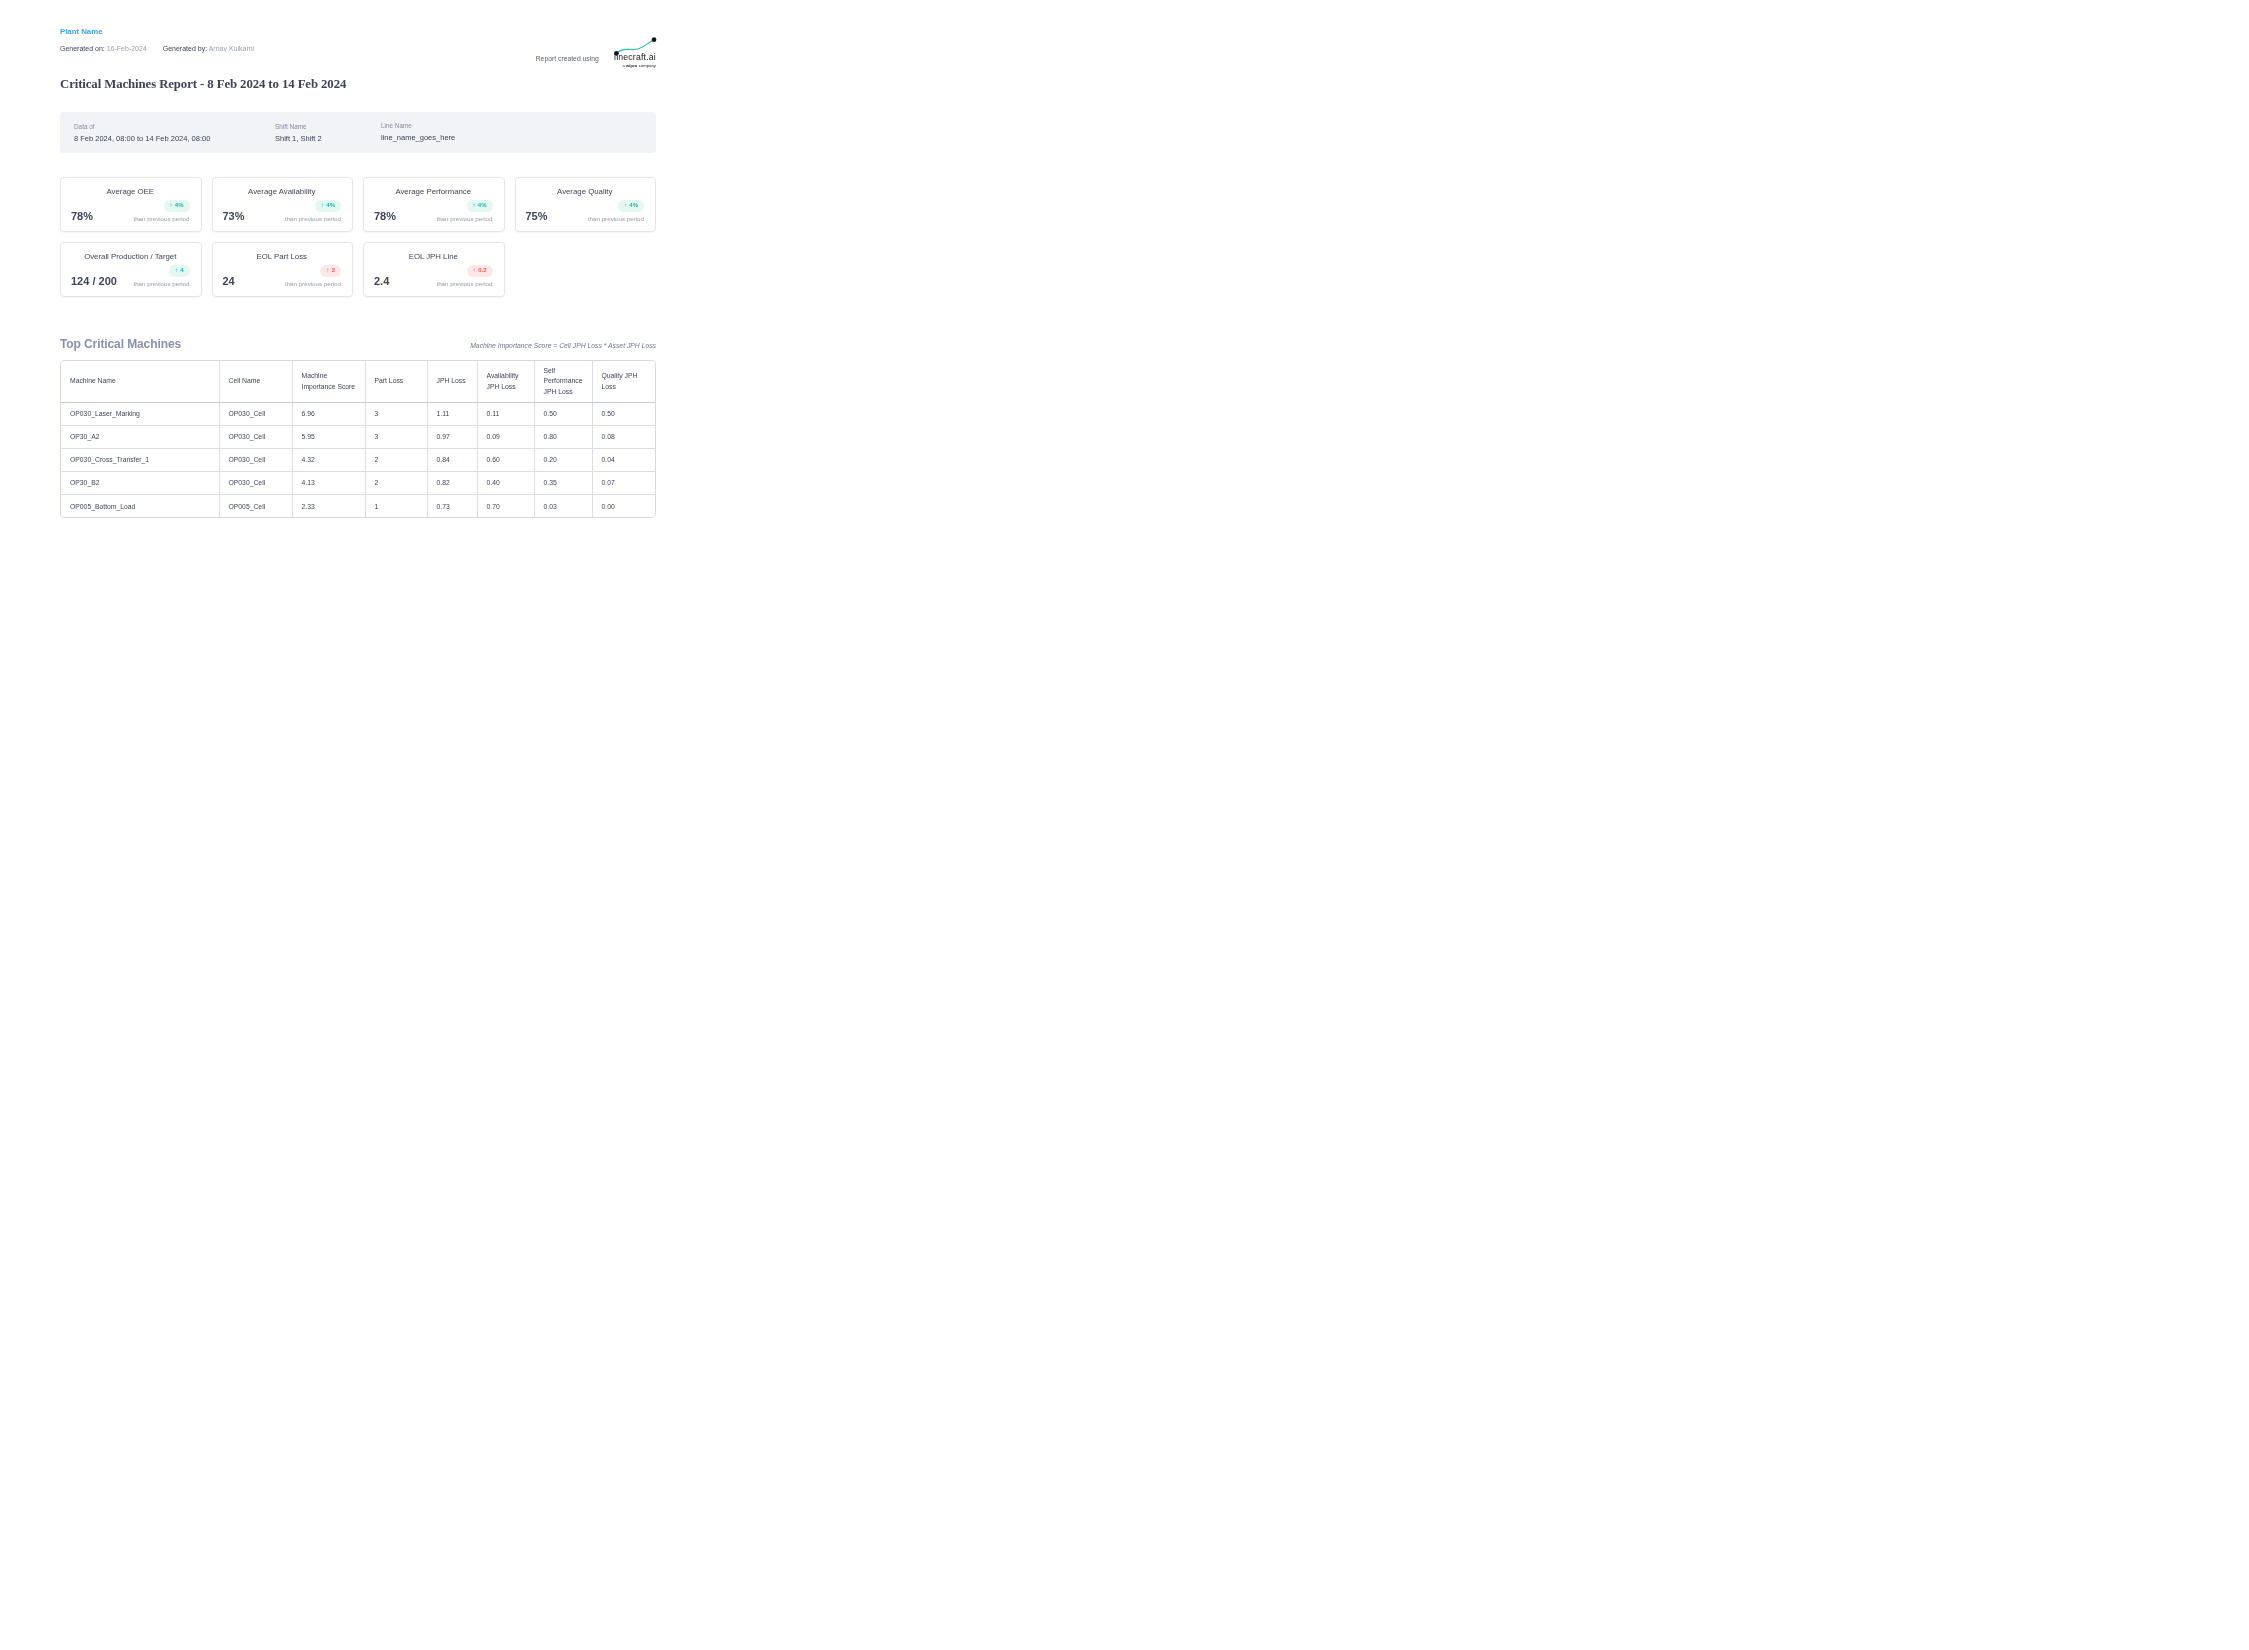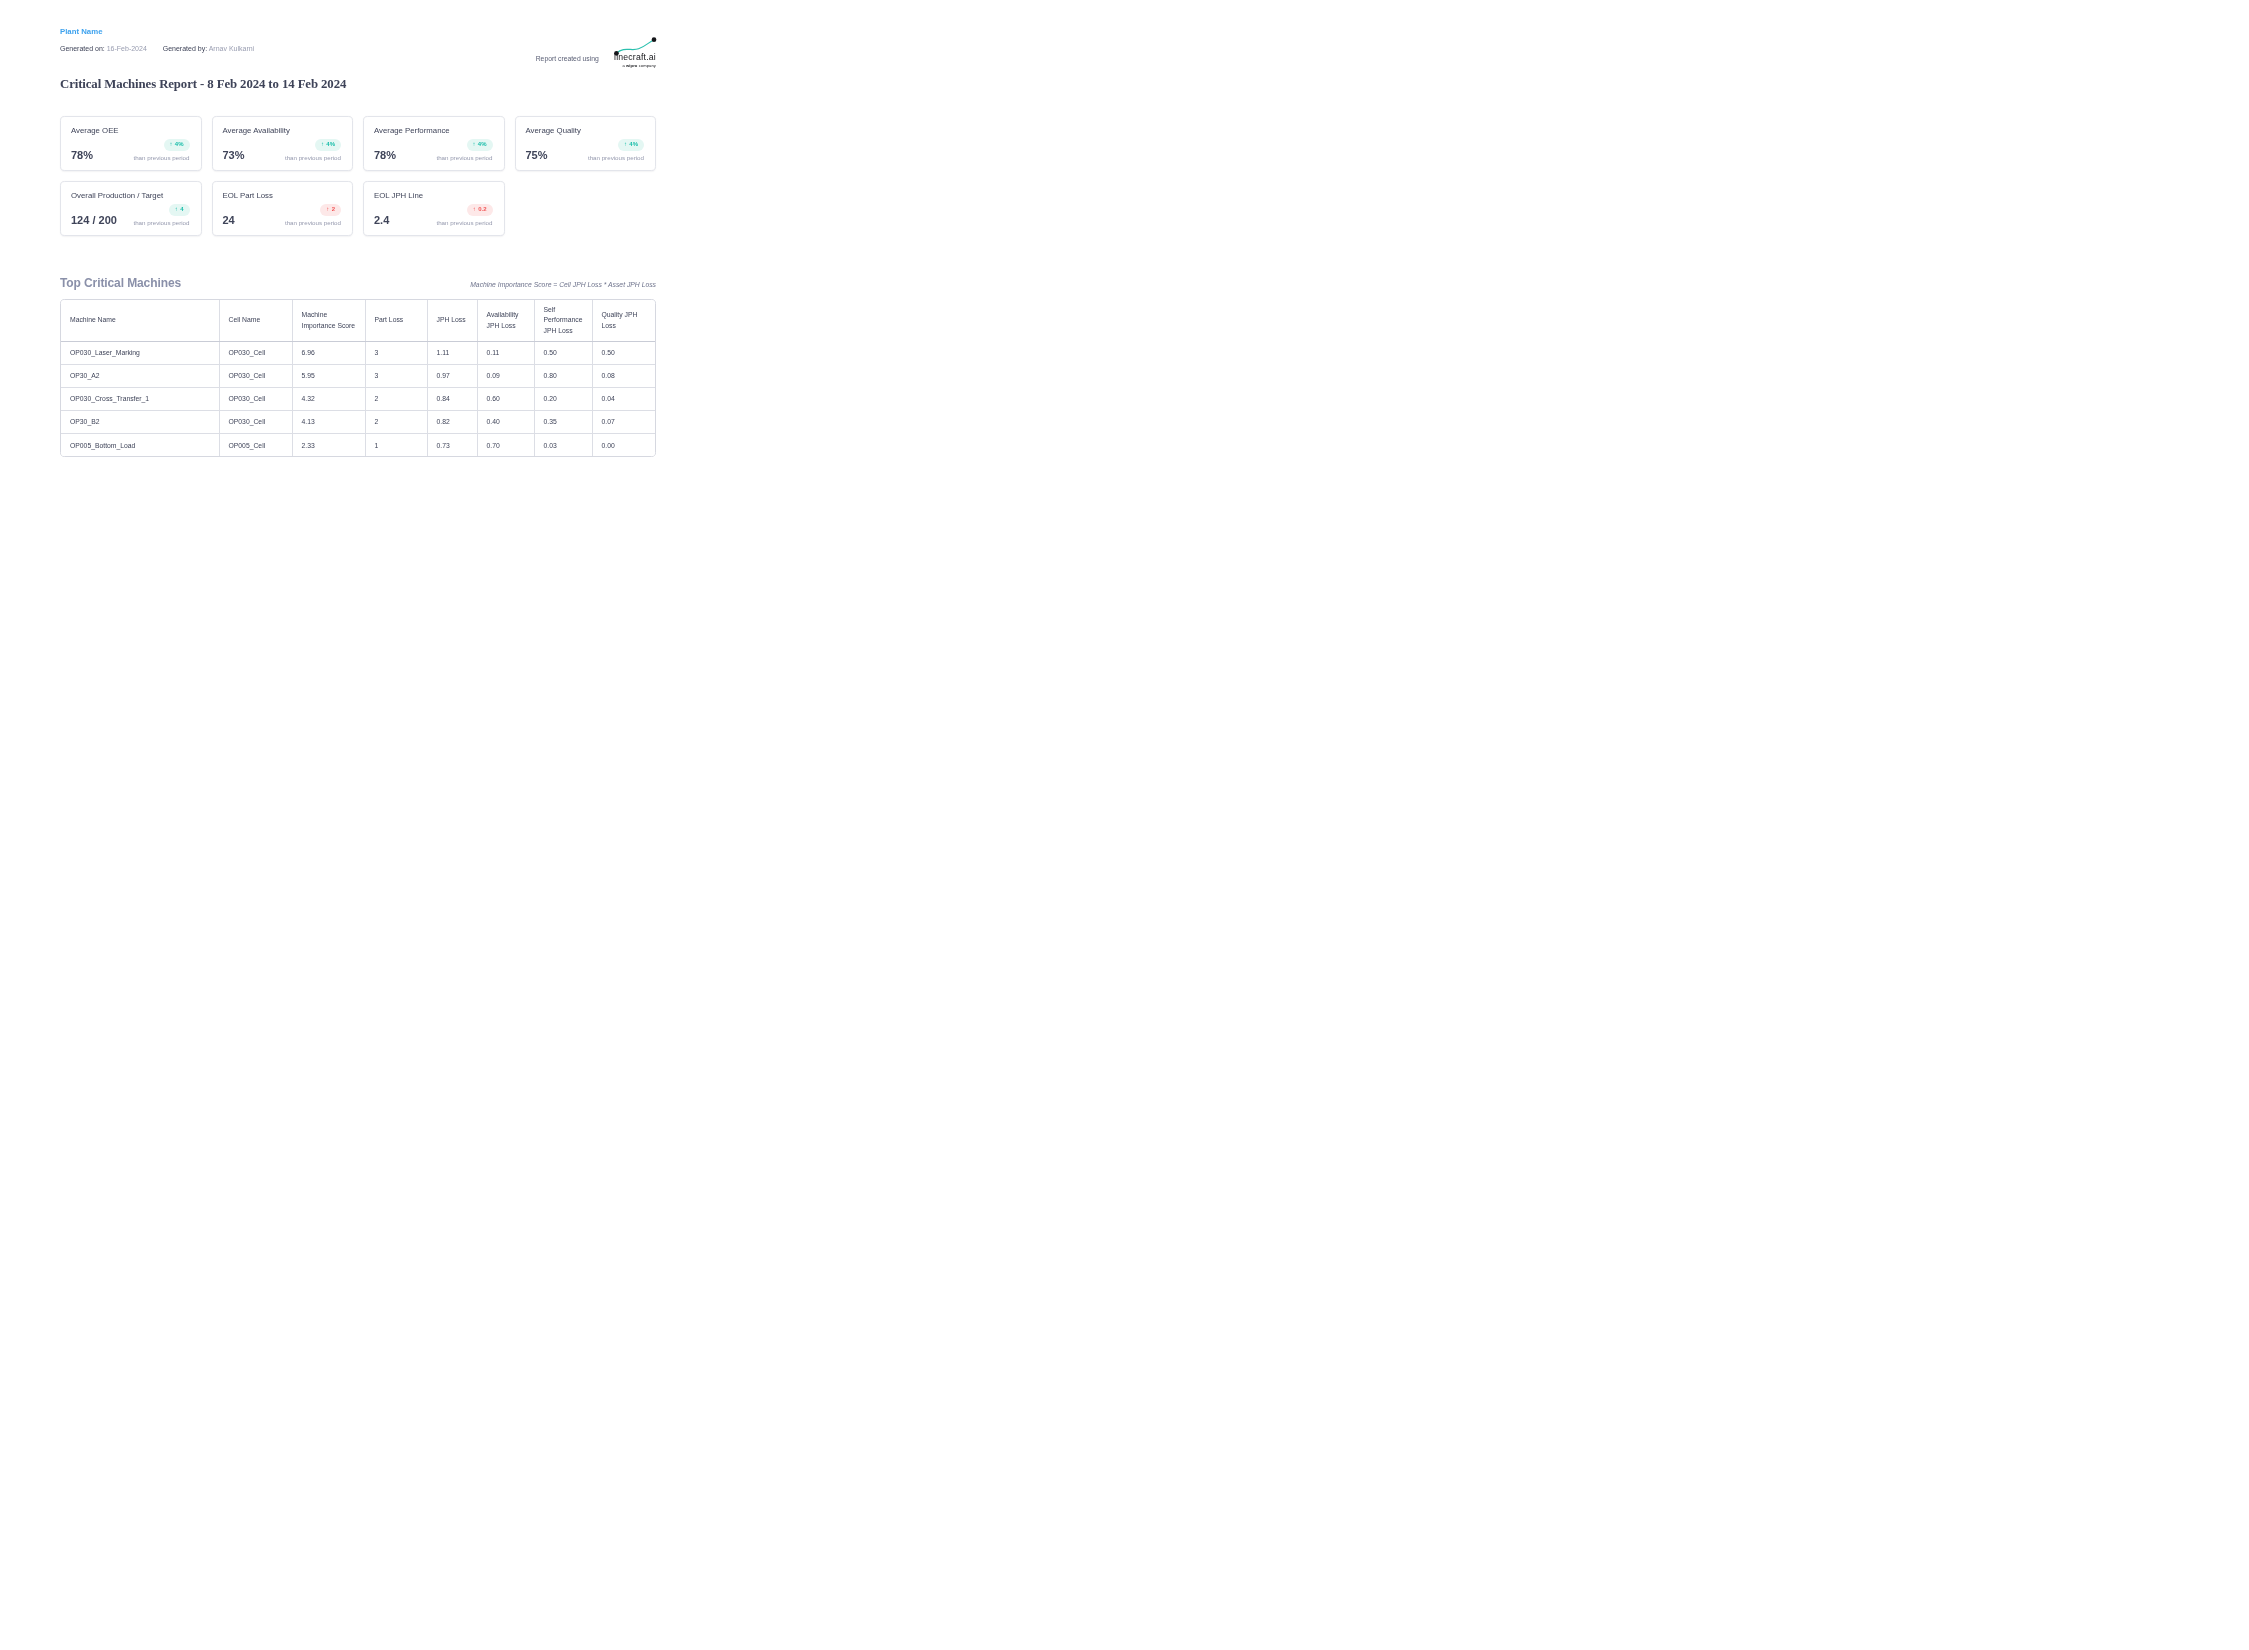--- a/index.html
+++ b/index.html
@@ -50,21 +50,21 @@
   
   .kpi-grid {
     margin-top: 24px;
     display: grid; grid-template-columns: repeat(4, 1fr); gap: 10px;
   }
   .kpi-card {
     height: 55px; background: #fff;
     border: 0.5px solid #e3e5eb; border-radius: 4.6px;
     box-shadow: 0 0.5px 1.4px rgba(20,24,40,0.05);
     padding: 9px 11px 8.2px 10px;
-    display: flex; flex-direction: column;
+    display: flex; flex-direction: column; text-align: center;
   }
   .kpi-title { font-size: 7.8px; font-weight: 500; color: #3f4459; }
   .kpi-bottom { margin-top: auto; display: flex; justify-content: space-between; align-items: flex-end; }
   .kpi-value { font-size: 11px; font-weight: 700; color: #3f4459; line-height: 1; padding-bottom: 0.9px; }
   .kpi-right { display: flex; flex-direction: column; align-items: flex-end; gap: 3.7px; }
   .kpi-badge {
     display: inline-flex; align-items: center; gap: 2.3px;
     border-radius: 456px; padding: 2.3px 6px; font-size: 6px; line-height: 1.2;
   }
   .kpi-badge .arrow { font-weight: 400; font-size: 6px; }
@@ -124,20 +124,34 @@
           <span>a</span>
           <b>wipro</b>
           <span>company</span>
         </div>
       </div>
     </div>
   </div>
 
   <h1 class="report-title">Critical Machines Report - 8 Feb 2024 to 14 Feb 2024</h1>
 
+  <div class="info-bar">
+    <div class="info-item pos-0">
+      <span class="info-label">Data of</span>
+      <span class="info-value">8 Feb 2024, 08:00 to 14 Feb 2024, 08:00</span>
+    </div>
+    <div class="info-item pos-1">
+      <span class="info-label">Shift Name</span>
+      <span class="info-value">Shift 1, Shift 2</span>
+    </div>
+    <div class="info-item pos-2">
+      <span class="info-label">Line Name</span>
+      <span class="info-value">line_name_goes_here</span>
+    </div>
+  </div>
 
   <div class="kpi-grid">
 
     <div class="kpi-card">
       <div class="kpi-title">Average OEE</div>
       <div class="kpi-bottom">
         <div class="kpi-value">78%</div>
         <div class="kpi-right">
           <span class="kpi-badge positive">
             <span class="arrow">↑</span>

